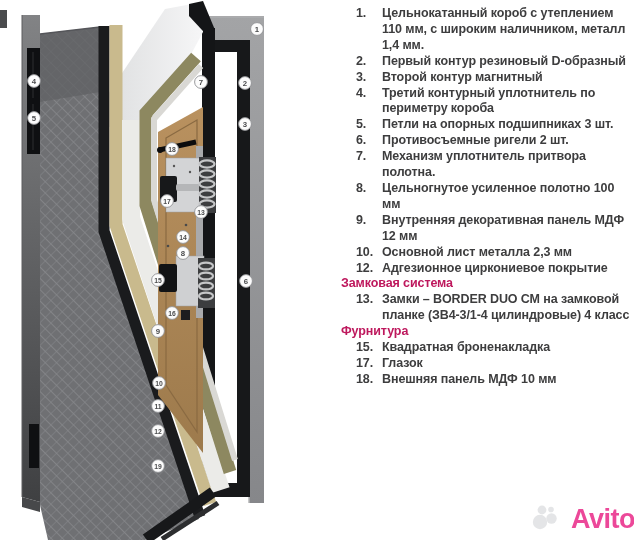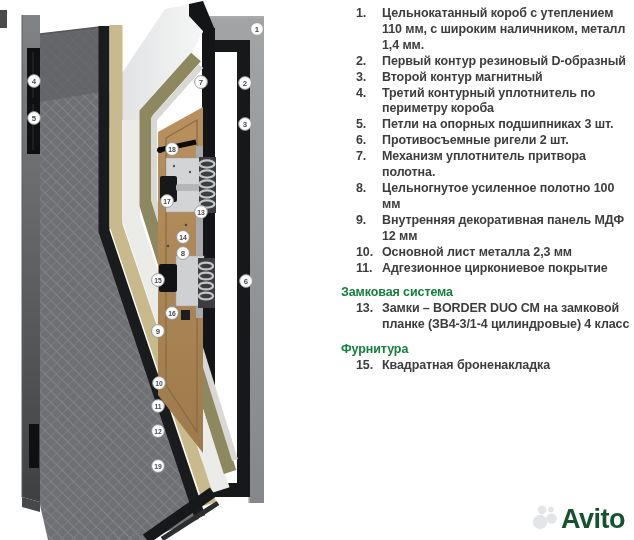--- a/index.html
+++ b/index.html
@@ -13,24 +13,24 @@
     font-family:"Liberation Sans",sans-serif;font-weight:700;fill:#4a4b4d;
   }
   .specs{
     position:absolute;left:341px;top:6px;width:292px;
     font-size:12.5px;line-height:15.9px;font-weight:700;color:#3d3d3e;
     letter-spacing:-0.1px;
   }
   .spec-item{display:flex;margin-left:15px;}
   .spec-item .num{width:26px;flex:none;}
   .spec-item .txt{width:250px;}
-  .spec-header{color:#15803d;margin-top:9px;}
+  .spec-header{color:#be185d;}
   .watermark{
-    position:absolute;left:527px;top:502px;display:flex;align-items:center;gap:2px;
-    color:#14532d;
+    position:absolute;left:527px;top:502px;display:flex;align-items:center;gap:12px;
+    color:#ec4899;
     justify-content:flex-end;
   }
   .watermark .wm-text{
     font-size:27px;font-weight:700;letter-spacing:-0.5px;line-height:34px;
   }
 </style>
 </head>
 <body>
 
 <div class="canvas">
@@ -262,32 +262,40 @@
       </div>
       <div class="spec-item">
         <span class="num">9.</span>
         <span class="txt">Внутренняя декоративная панель МДФ 12 мм</span>
       </div>
       <div class="spec-item">
         <span class="num">10.</span>
         <span class="txt">Основной лист металла 2,3 мм</span>
       </div>
       <div class="spec-item">
-        <span class="num">11.</span>
+        <span class="num">12.</span>
         <span class="txt">Адгезионное циркониевое покрытие</span>
       </div>
       <div class="spec-header">Замковая система</div>
       <div class="spec-item">
         <span class="num">13.</span>
         <span class="txt">Замки – BORDER DUO СМ на замковой планке (ЗВ4-3/1-4 цилиндровые) 4 класс</span>
       </div>
       <div class="spec-header">Фурнитура</div>
       <div class="spec-item">
         <span class="num">15.</span>
         <span class="txt">Квадратная броненакладка</span>
+      </div>
+      <div class="spec-item">
+        <span class="num">17.</span>
+        <span class="txt">Глазок</span>
+      </div>
+      <div class="spec-item">
+        <span class="num">18.</span>
+        <span class="txt">Внешняя панель МДФ 10 мм</span>
       </div>
     </div>
 
   <div class="watermark">
     <svg width="32" height="34" viewBox="0 0 32 34">
       <g fill="#e4e5e7">
         <circle cx="15" cy="8" r="4.4"></circle>
         <circle cx="13" cy="20" r="7.2"></circle>
         <circle cx="24" cy="7.5" r="2.8"></circle>
         <circle cx="24.5" cy="16.5" r="5.2"></circle>

